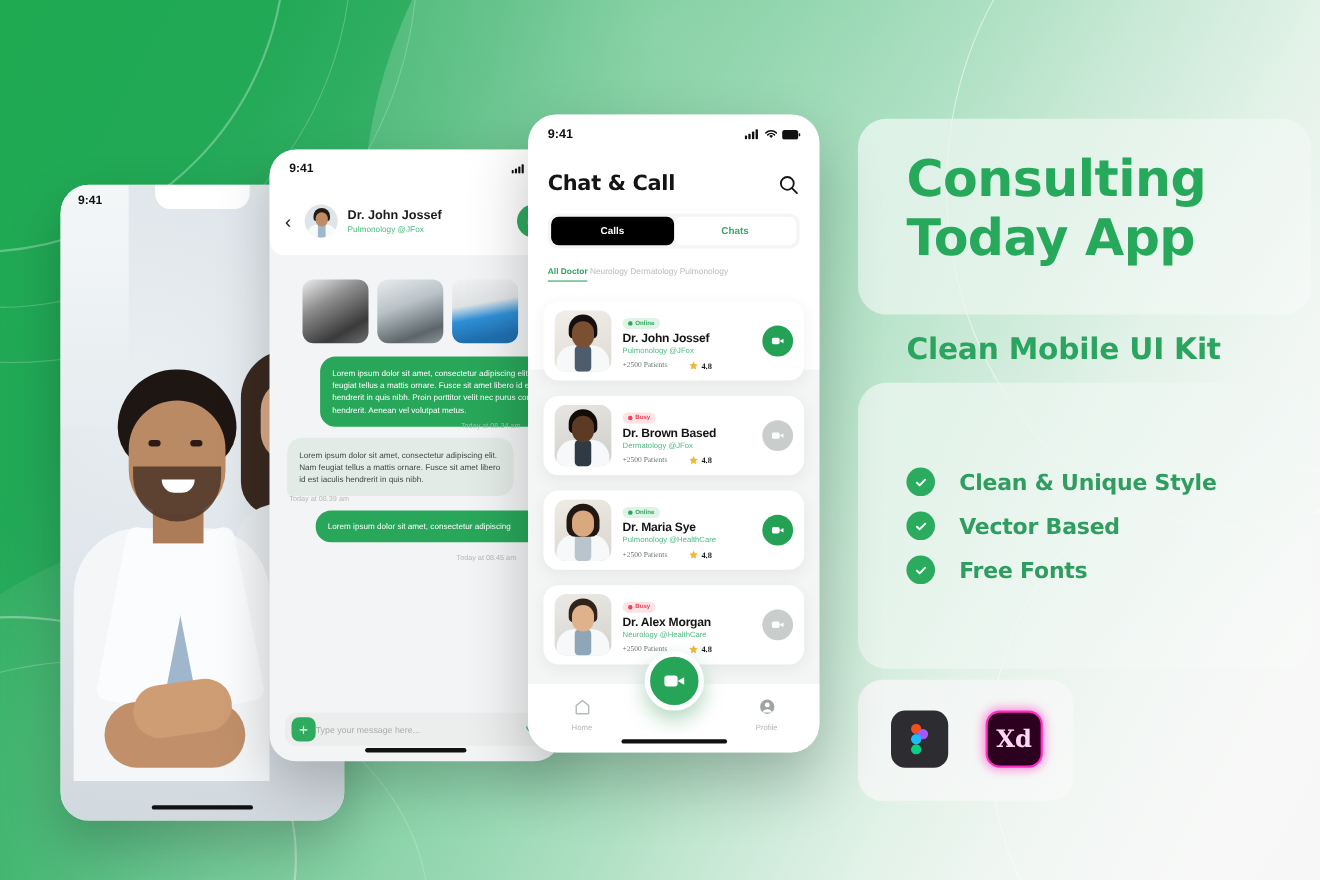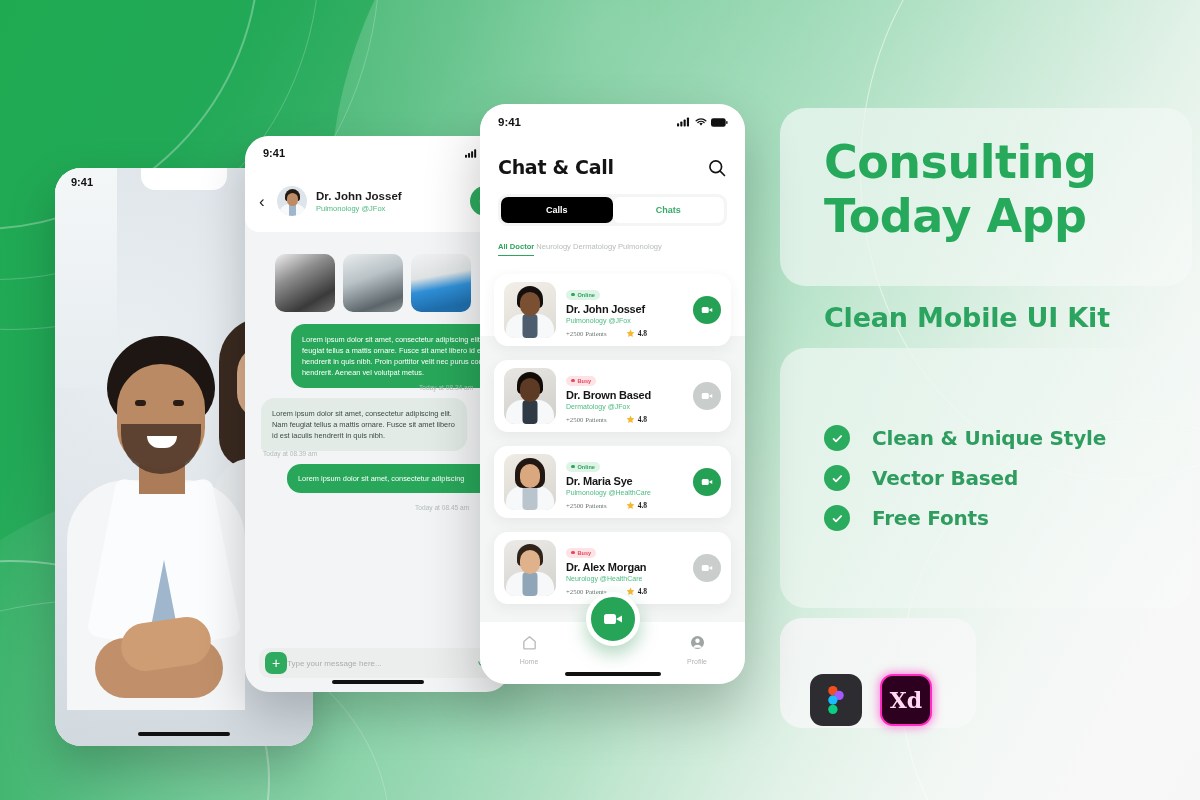--- a/index.html
+++ b/index.html
@@ -70,21 +70,21 @@
     background:#2bab5e; flex:0 0 26px;
     display:flex; align-items:center; justify-content:center;
     margin-right:22px;
   }
   .tick svg{ display:block; }
   .feat-label{
     font-size:20px; font-weight:bold; color:#2f9d5f;
     font-family:"DejaVu Sans", sans-serif; letter-spacing:-0.2px;
   }
 
-  #logo-row{ position:absolute; left:34px; top:674px; display:flex; gap:18px; align-items:center; }
+  #logo-row{ position:absolute; left:34px; top:646px; display:flex; gap:34px; align-items:center; }
   .logo-tile{ width:52px; height:52px; border-radius:13px; display:flex; align-items:center; justify-content:center; }
   #figma-tile{ background:#2c2c31; }
   #xd-tile{
     background:#2e001f; border:2px solid #ff2bc2;
     box-shadow:0 0 9px 2px rgba(255,60,200,.55);
     color:#ffd9f3; font-size:22px; font-weight:bold; font-family:"DejaVu Serif", serif;
   }
 
   
   .phone{ position:absolute; background:#fff; overflow:hidden; }

